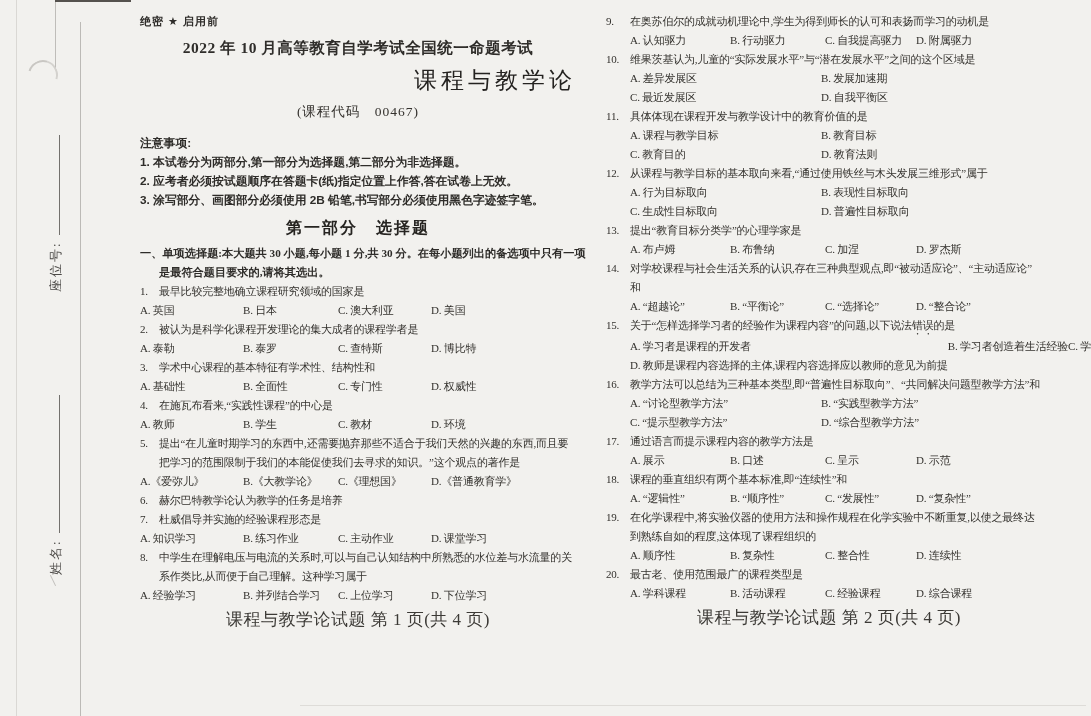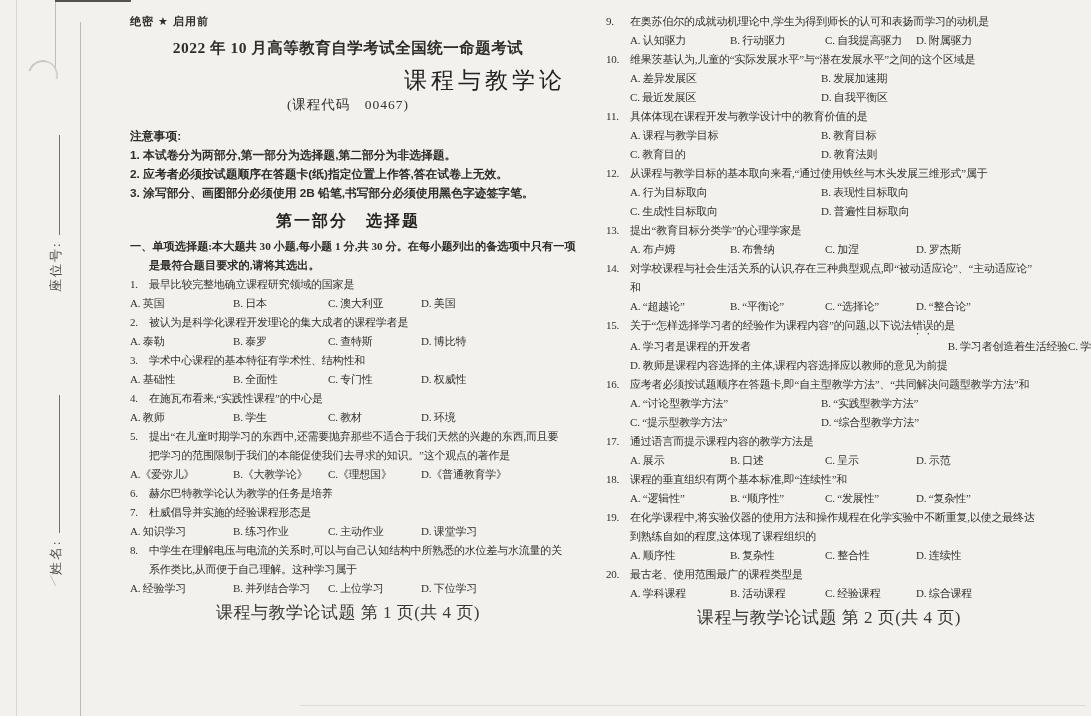--- a/index.html
+++ b/index.html
@@ -23,27 +23,27 @@
     display:flex;align-items:baseline;white-space:nowrap;
     font-size:13px;color:#4c4a47;letter-spacing:2px;
   }
   .vfield .blank{display:inline-block;border-bottom:1px solid #73716d;height:1em;margin-left:6px;}
   .seat-field{left:46px;top:292px;width:175px;}
   .seat-field .blank{width:100px;}
   .name-field{left:46px;top:575px;width:195px;}
   .name-field .blank{width:138px;}
   
   .col{position:absolute;}
-  .col-left{left:130px;top:14px;width:436px;}
+  .col-left{left:140px;top:14px;width:436px;}
   .col-right{left:606px;top:10px;width:446px;}
   
   .security{font-size:11px;font-weight:bold;font-family:"Liberation Sans","DejaVu Sans",sans-serif;letter-spacing:1px;color:#2f2d2a;}
   .session{margin-top:9px;text-align:center;font-size:15.5px;font-weight:600;letter-spacing:.5px;color:#2f2d2a;}
   .paper-title{margin-top:6px;text-align:right;font-size:23px;font-weight:normal;letter-spacing:4px;color:#242220;}
-  .course-code{text-align:center;font-size:13.5px;letter-spacing:1px;}
+  .course-code{margin-top:7px;text-align:center;font-size:13.5px;letter-spacing:1px;}
   
   .notices{margin-top:13px;font-family:"Liberation Sans","DejaVu Sans",sans-serif;font-weight:bold;font-size:11.8px;line-height:19px;color:#2e2c29;}
   .notices div{white-space:nowrap;}
   .part-title{margin-top:8px;text-align:center;font-size:16px;font-weight:bold;font-family:"Liberation Sans","DejaVu Sans",sans-serif;letter-spacing:2px;color:#262421;}
   .instruction{margin-top:5px;font-family:Liberation Serif, serif;font-weight:bold;font-size:11.2px;line-height:19px;color:#2e2c29;}
   .instruction .cont{padding-left:19px;}
   .instruction div{white-space:nowrap;}
   
   .questions{font-size:11px;line-height:19px;letter-spacing:-0.2px;color:#33312d;}
   .col-right .questions{margin-top:2px;}
@@ -299,21 +299,21 @@
           <div class="opts cols1">
             <span class="opt">A. 学习者是课程的开发者</span>
             <span class="opt">B. 学习者创造着生活经验</span>
             <span class="opt">C. 学习者是知识与文化的创造者</span>
             <span class="opt">D. 教师是课程内容选择的主体,课程内容选择应以教师的意见为前提</span>
           </div>
         </div>
         <div class="question">
           <div class="q-row">
             <span class="q-num">16.</span>
-            <span class="q-text">应考者必须按试题顺序在答题卡,即“自主型教学方法”、“共同解决问题型教学方法”和</span>
+            <span class="q-text">教学方法可以总结为三种基本类型,即“普遍性目标取向”、“共同解决问题型教学方法”和</span>
           </div>
           <div class="opts cols2">
             <span class="opt">A. “讨论型教学方法”</span>
             <span class="opt">B. “实践型教学方法”</span>
             <span class="opt">C. “提示型教学方法”</span>
             <span class="opt">D. “综合型教学方法”</span>
           </div>
         </div>
         <div class="question">
           <div class="q-row">

